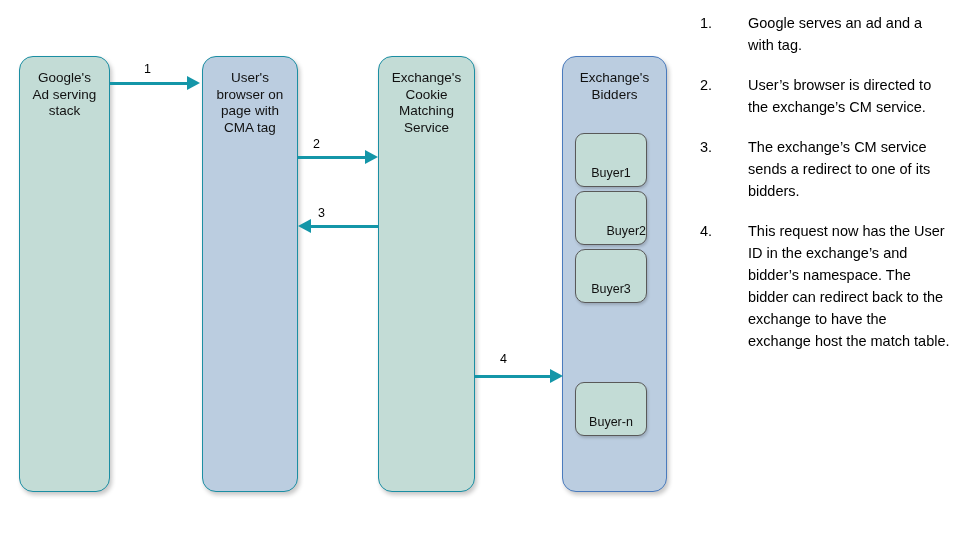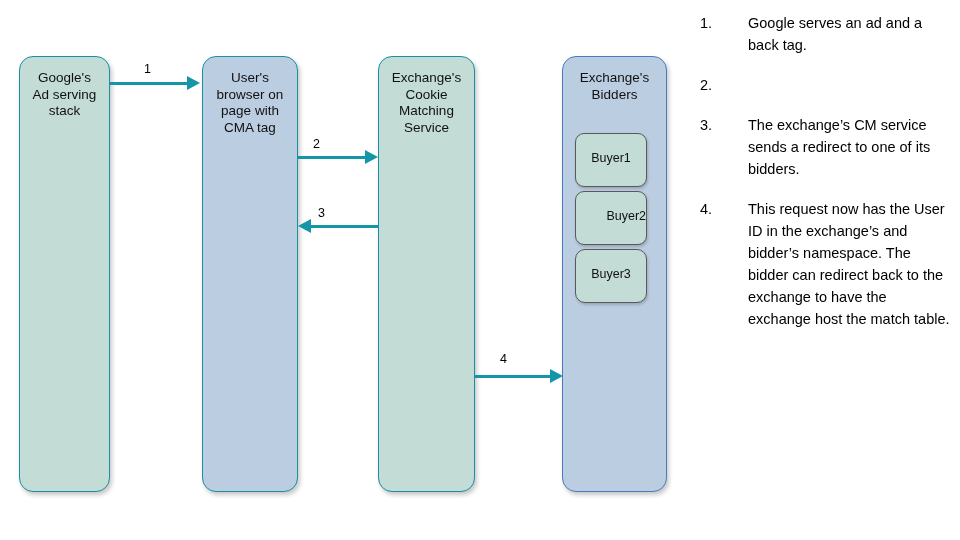--- a/index.html
+++ b/index.html
@@ -67,21 +67,21 @@
     background: #c3dcd6;
     border: 1.2px solid #595959;
     border-radius: 9px;
     text-align: center;
     box-shadow: 1px 2px 3px rgba(0,0,0,0.18);
   }
   .buyer-box .buyer-label {
     display: block;
     font-size: 12.5px;
     line-height: 15px;
-    padding-top: 17px;
+    padding-top: 32px;
     color: #111111;
   }
   #buyer-1 { top: 133px; }
   #buyer-2 { top: 191px; text-align: right; }
   #buyer-3 { top: 249px; border-radius: 10px; }
   #buyer-n { top: 382px; }
 
   
   .arrow {
     position: absolute;
@@ -181,44 +181,48 @@
 
   <div class="buyer-box" id="buyer-1">
     <span class="buyer-label">Buyer1</span>
   </div>
   <div class="buyer-box" id="buyer-2">
     <span class="buyer-label">Buyer2</span>
   </div>
   <div class="buyer-box" id="buyer-3">
     <span class="buyer-label">Buyer3</span>
   </div>
+  <div class="buyer-box" id="buyer-n">
+    <span class="buyer-label">Buyer-n</span>
+  </div>
 
   <div class="arrow right" id="arrow-1"></div>
   <div class="arrow-num" id="arrow-num-1">1</div>
 
   <div class="arrow right" id="arrow-2"></div>
   <div class="arrow-num" id="arrow-num-2">2</div>
 
   <div class="arrow left" id="arrow-3"></div>
   <div class="arrow-num" id="arrow-num-3">3</div>
 
   <div class="arrow right" id="arrow-4"></div>
   <div class="arrow-num" id="arrow-num-4">4</div>
 
 </div>
 
 <div id="legend">
 
   <div class="legend-item">
     <span class="legend-num">1.</span>
-    <span class="legend-text">Google serves an ad and a back tag.</span>
+    <span class="legend-text">Google serves an ad and a with tag.</span>
   </div>
 
   <div class="legend-item">
     <span class="legend-num">2.</span>
+    <span class="legend-text">User’s browser is directed to the exchange’s CM service.</span>
   </div>
 
   <div class="legend-item">
     <span class="legend-num">3.</span>
     <span class="legend-text">The exchange’s CM service sends a redirect to one of its bidders.</span>
   </div>
 
   <div class="legend-item">
     <span class="legend-num">4.</span>
     <span class="legend-text">This request now has the User ID in the exchange’s and bidder’s namespace. The bidder can redirect back to the exchange to have the exchange host the match table.</span>

